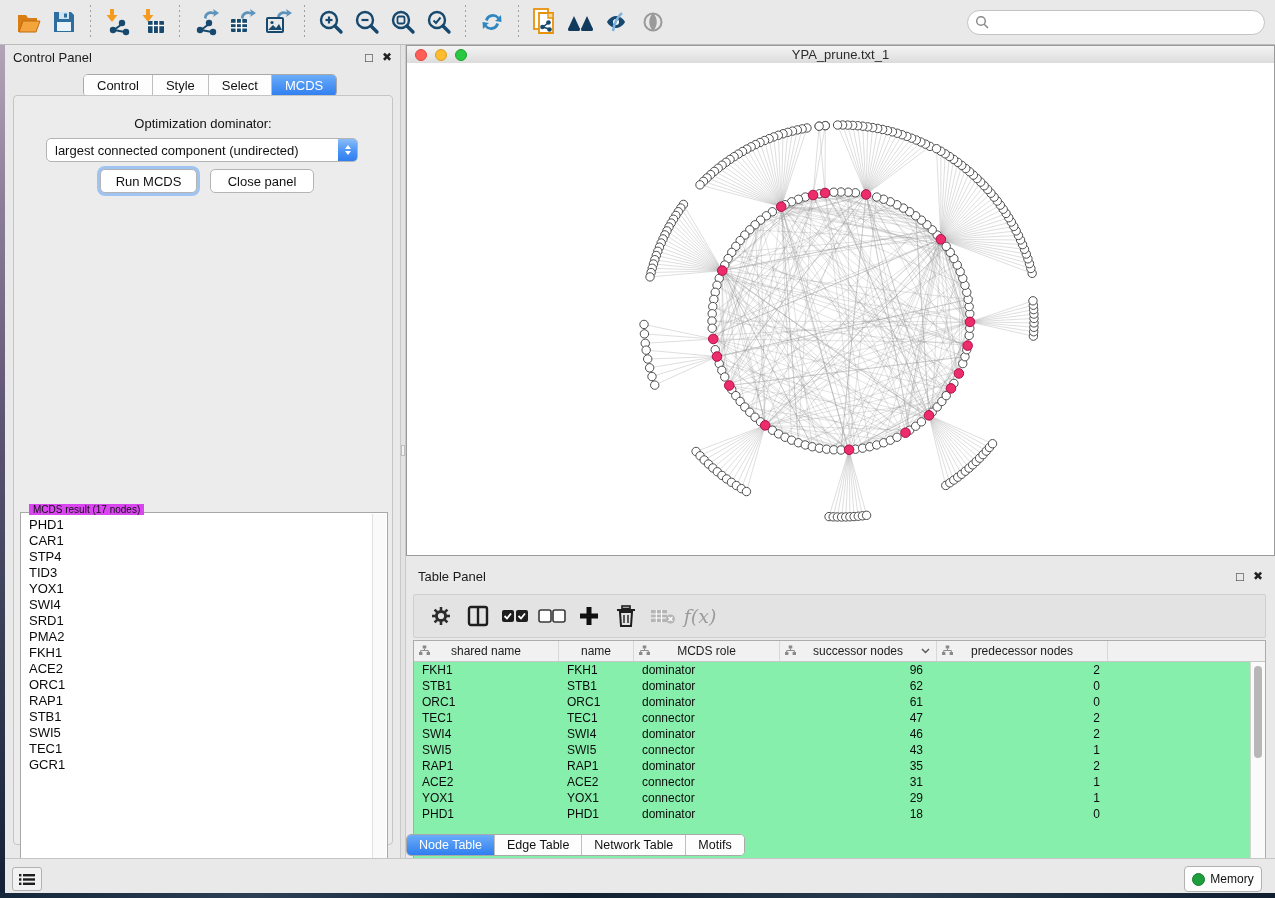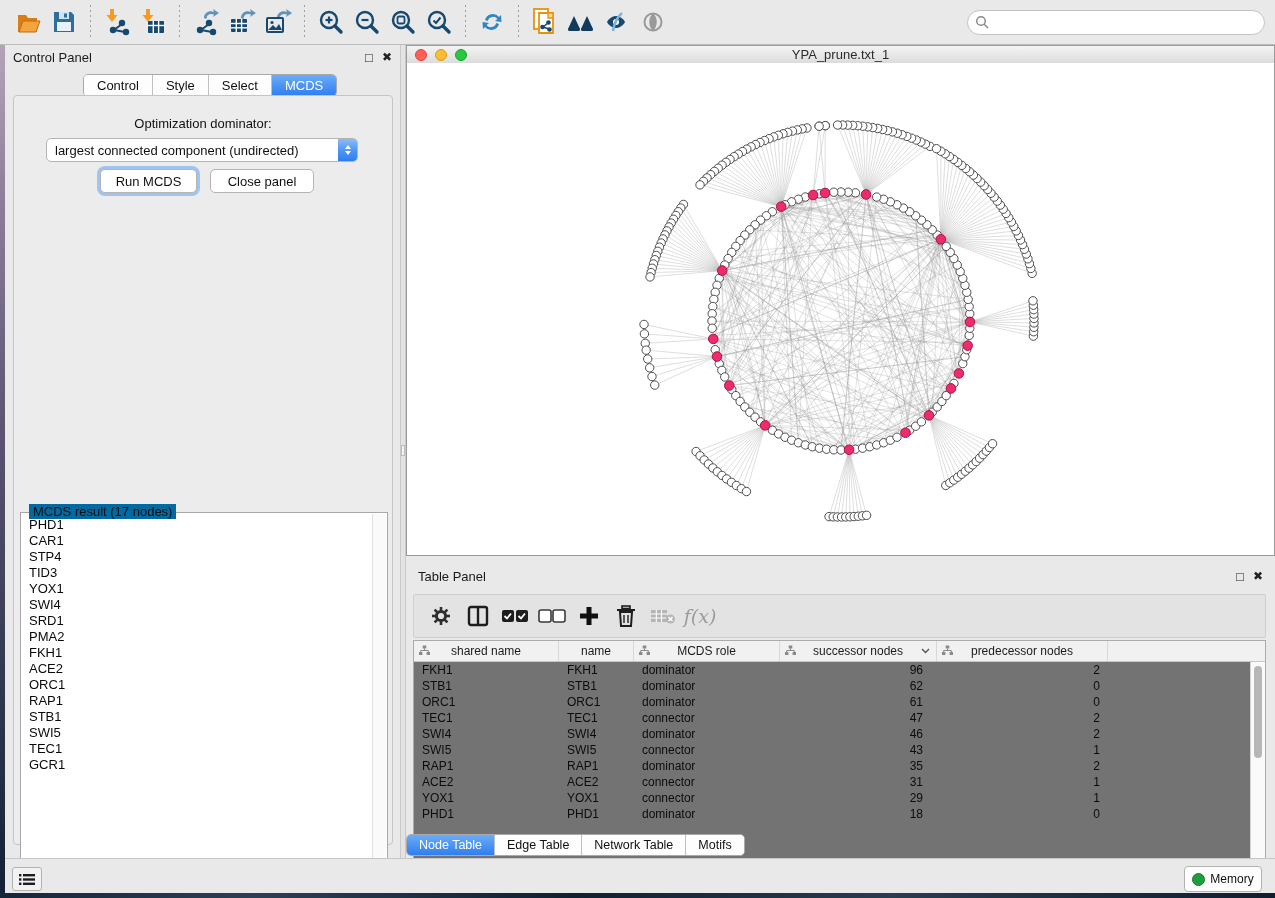--- a/index.html
+++ b/index.html
@@ -45,21 +45,21 @@
   .sel-stepper i{width:0;height:0;border-left:3.5px solid transparent;border-right:3.5px solid transparent;}
   .sel-stepper .up{border-bottom:4px solid #fff;}
   .sel-stepper .dn{border-top:4px solid #fff;}
   .cp-btn{position:absolute;top:73px;height:24px;background:#fff;border:1px solid #b4b4b4;border-radius:5px;
     font-size:13px;color:#111;display:flex;align-items:center;justify-content:center;cursor:pointer;
     font-family:inherit;}
   #run-btn{left:86px;width:97px;box-shadow:0 0 0 3px rgba(110,170,246,.6);}
   #closepanel-btn{left:196px;width:104px;}
   #mcds-group{position:absolute;left:6px;top:416px;width:366px;height:372px;border:1px solid #a8a8a8;
     background:#fff;}
-  #mcds-legend{position:absolute;left:8px;top:-9px;background:#0369a1;padding:0 4px;font-size:13px;color:#111;}
+  #mcds-legend{position:absolute;left:8px;top:-9px;background:#d946ef;padding:0 4px;font-size:10px;color:#111;}
   #mcds-list{position:absolute;left:1px;top:4px;bottom:1px;right:14px;overflow:hidden;padding-left:7px;}
   .mcds-item{font-size:13px;line-height:16px;color:#0a0a0a;}
   #mcds-scroll{position:absolute;right:1px;top:1px;bottom:1px;width:13px;background:#fafafa;border-left:1px solid #e0e0e0;}
   
   #v-divider{left:400px;top:45px;width:6px;height:813px;background:#e3e3e3;
     border-left:1px solid #c9c9c9;border-right:1px solid #c9c9c9;box-sizing:border-box;}
   #v-divider .grip{position:absolute;left:0px;top:400px;width:4px;height:11px;background:#f3f3f3;
     border:1px solid #bdbdbd;box-sizing:border-box;}
   
   #net-window{left:406px;top:45px;width:869px;height:511px;border:1px solid #9a9a9a;box-sizing:border-box;
@@ -74,21 +74,21 @@
   #net-title{position:absolute;left:0;right:0;text-align:center;font-size:13px;color:#2b2b2b;}
   #net-canvas{position:absolute;left:0;top:17px;width:867px;height:492px;background:#fff;overflow:hidden;}
   
   #table-panel{left:406px;top:563px;width:869px;height:295px;background:#e9e9e9;}
   #tp-toolbar{position:absolute;left:7px;top:31px;width:853px;height:44px;background:#e3e3e3;
     border:1px solid #cfcfcf;border-radius:2px;box-sizing:border-box;display:flex;align-items:center;padding-left:12px;}
   .tp-ico{width:30px;height:30px;margin-right:7px;display:flex;align-items:center;justify-content:center;cursor:pointer;}
   .tp-ico.disabled{cursor:default;}
   .fx-label{font-family:"DejaVu Serif","Liberation Serif",serif;font-style:italic;font-size:19px;color:#9b9b9b;}
   #node-table{position:absolute;left:7px;top:77px;width:853px;height:244px;border:1px solid #ababab;
-    background:#737373;box-sizing:border-box;overflow:hidden;}
+    background:#86efac;box-sizing:border-box;overflow:hidden;}
   #nt-header{display:flex;height:20px;background:#f1f1f1;border-bottom:1px solid #c6c6c6;}
   .hcell{display:flex;align-items:center;justify-content:center;position:relative;font-size:12px;color:#1c1c1c;
     border-right:1px solid #d8d8d8;box-sizing:border-box;cursor:pointer;}
   .hcell .tree{position:absolute;left:5px;top:4px;}
   .hcell .chev{position:absolute;right:6px;top:7px;}
   .trow{display:flex;height:16px;align-items:center;}
   .tcell{font-size:12px;color:#0c0c0c;box-sizing:border-box;white-space:nowrap;overflow:hidden;}
   .tcell.txt{padding-left:8px;text-align:left;}
   .tcell.num{text-align:right;}
   #nt-scroll{position:absolute;right:0;top:21px;bottom:0;width:14px;background:#fafafa;border-left:1px solid #d4d4d4;}

